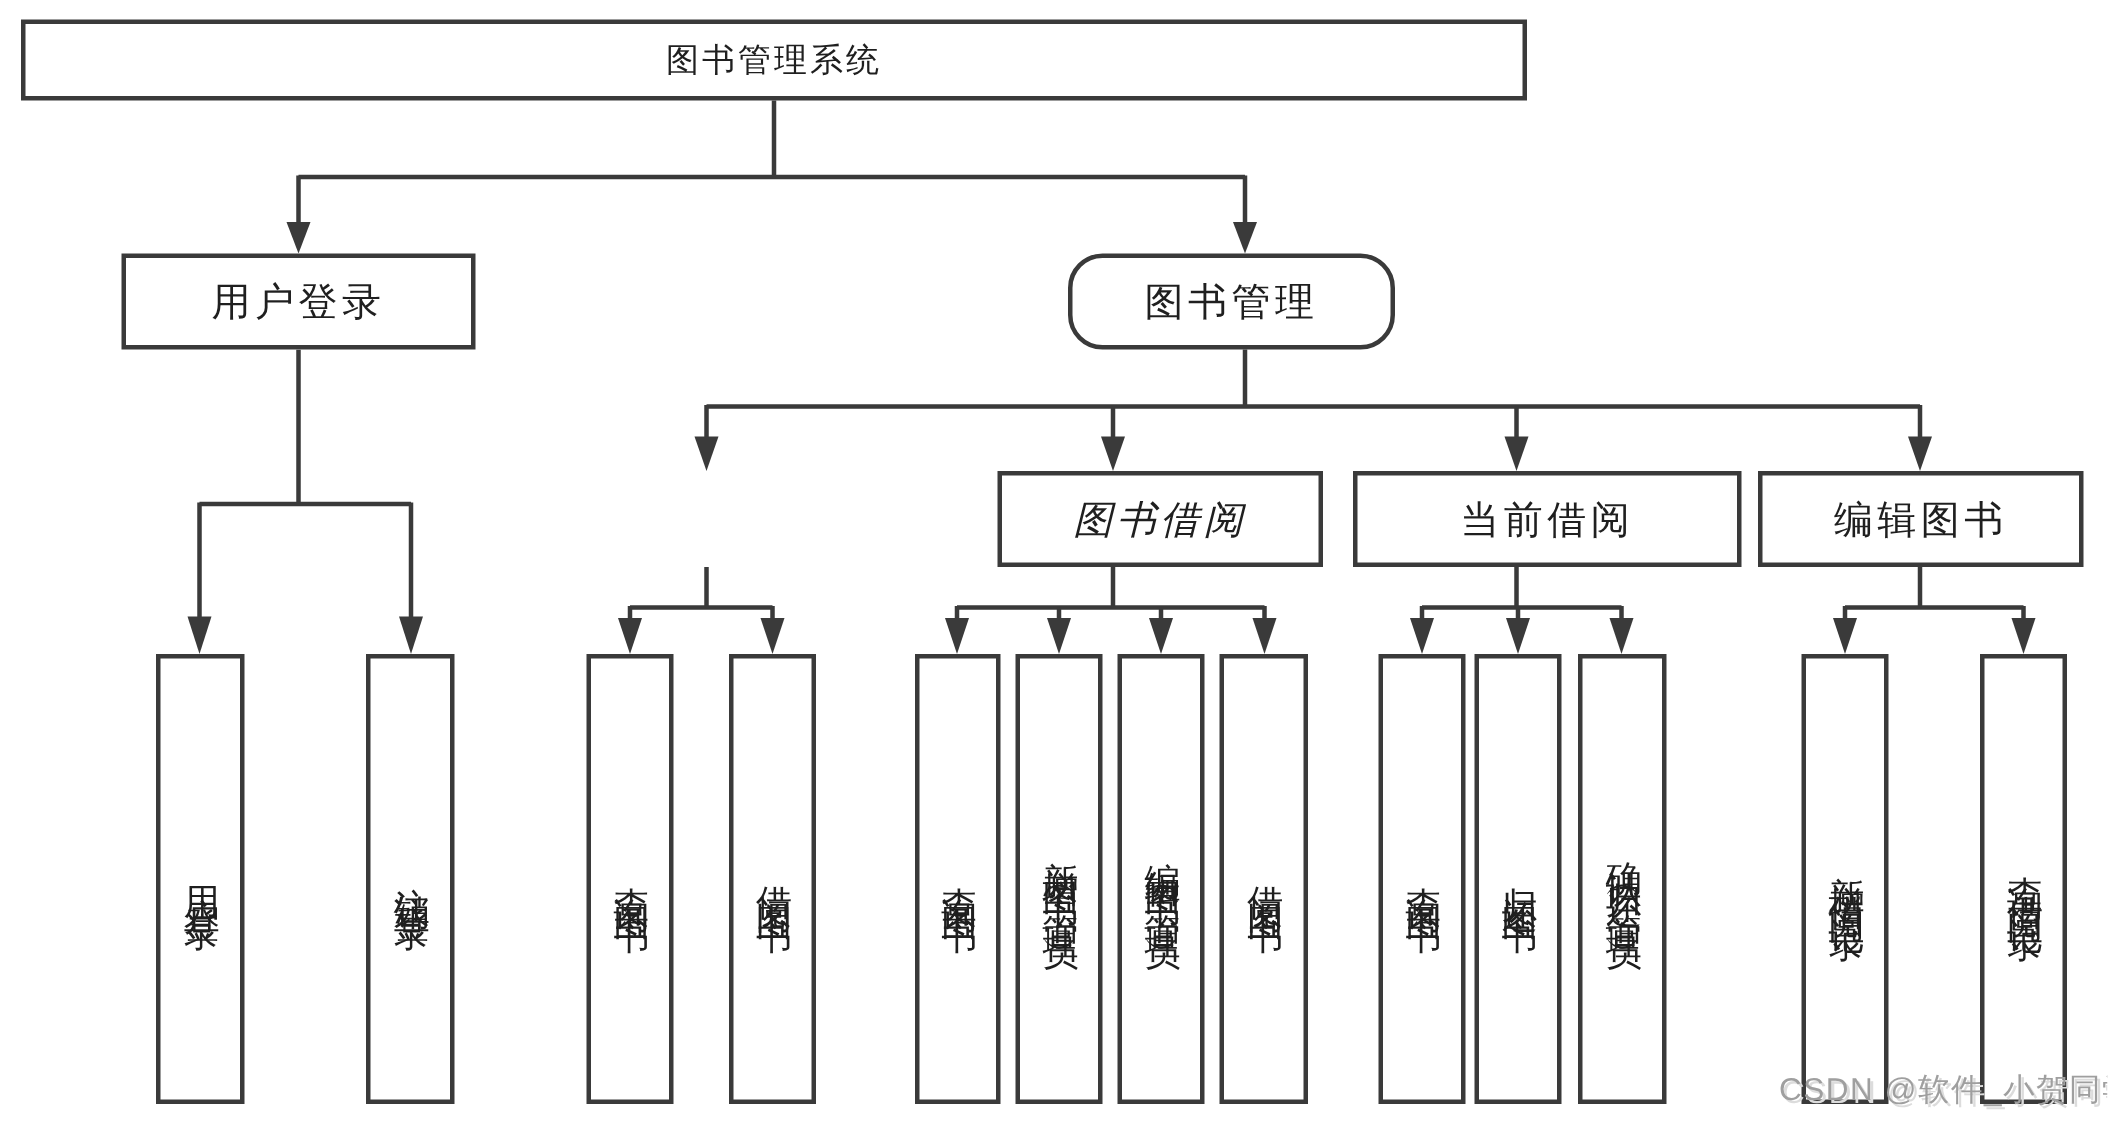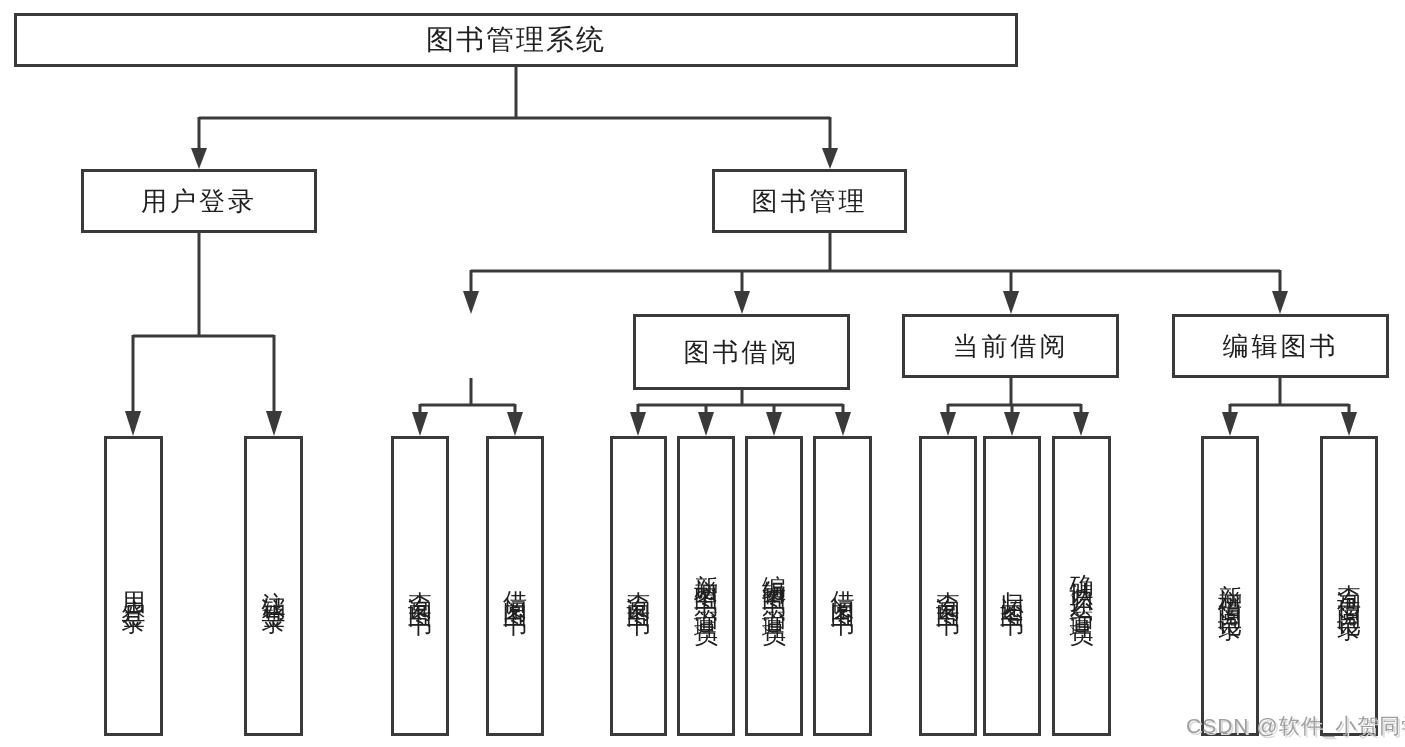--- a/index.html
+++ b/index.html
@@ -17,21 +17,21 @@
     position:absolute;
     box-sizing:border-box;
     border:3px solid #3a3a3a;
     background:#ffffff;
     display:flex;
     align-items:center;
     justify-content:center;
     color:#1f1f1f;
   }
   .hl{font-size:26px;letter-spacing:3px;white-space:nowrap;}
-  .root-label{font-size:28px;letter-spacing:2px;}
+  .root-label{font-size:22px;letter-spacing:2px;}
   .vl{
     writing-mode:vertical-rl;
     text-orientation:mixed;
     font-size:24px;
     letter-spacing:7px;
     white-space:nowrap;
     line-height:1;
   }
   .watermark{
     position:absolute;
@@ -84,28 +84,28 @@
     <polygon class="arrowhead" points="1341,412 1357,412 1349,436"></polygon>
   </svg>
 
   <div class="box" style="left:14px;top:13px;width:1004px;height:54px;">
     <span class="hl root-label">图书管理系统</span>
   </div>
 
   <div class="box" style="left:81px;top:169px;width:236px;height:64px;">
     <span class="hl">用户登录</span>
   </div>
-  <div class="box" style="left:712px;top:169px;width:195px;height:64px;">
+  <div class="box" style="left:712px;top:169px;width:218px;height:64px;border-radius:23px;">
     <span class="hl">图书管理</span>
   </div>
 
-  <div class="box" style="left:633px;top:314px;width:217px;height:76px;">
+  <div class="box" style="left:665px;top:314px;width:217px;height:64px;font-style:italic;">
     <span class="hl">图书借阅</span>
   </div>
-  <div class="box" style="left:902px;top:314px;width:217px;height:64px;">
+  <div class="box" style="left:902px;top:314px;width:259px;height:64px;">
     <span class="hl">当前借阅</span>
   </div>
   <div class="box" style="left:1172px;top:314px;width:217px;height:64px;">
     <span class="hl">编辑图书</span>
   </div>
 
   <div class="box" style="left:104px;top:436px;width:59px;height:300px;">
     <span class="vl">用户登录</span>
   </div>
   <div class="box" style="left:244px;top:436px;width:59px;height:300px;">

